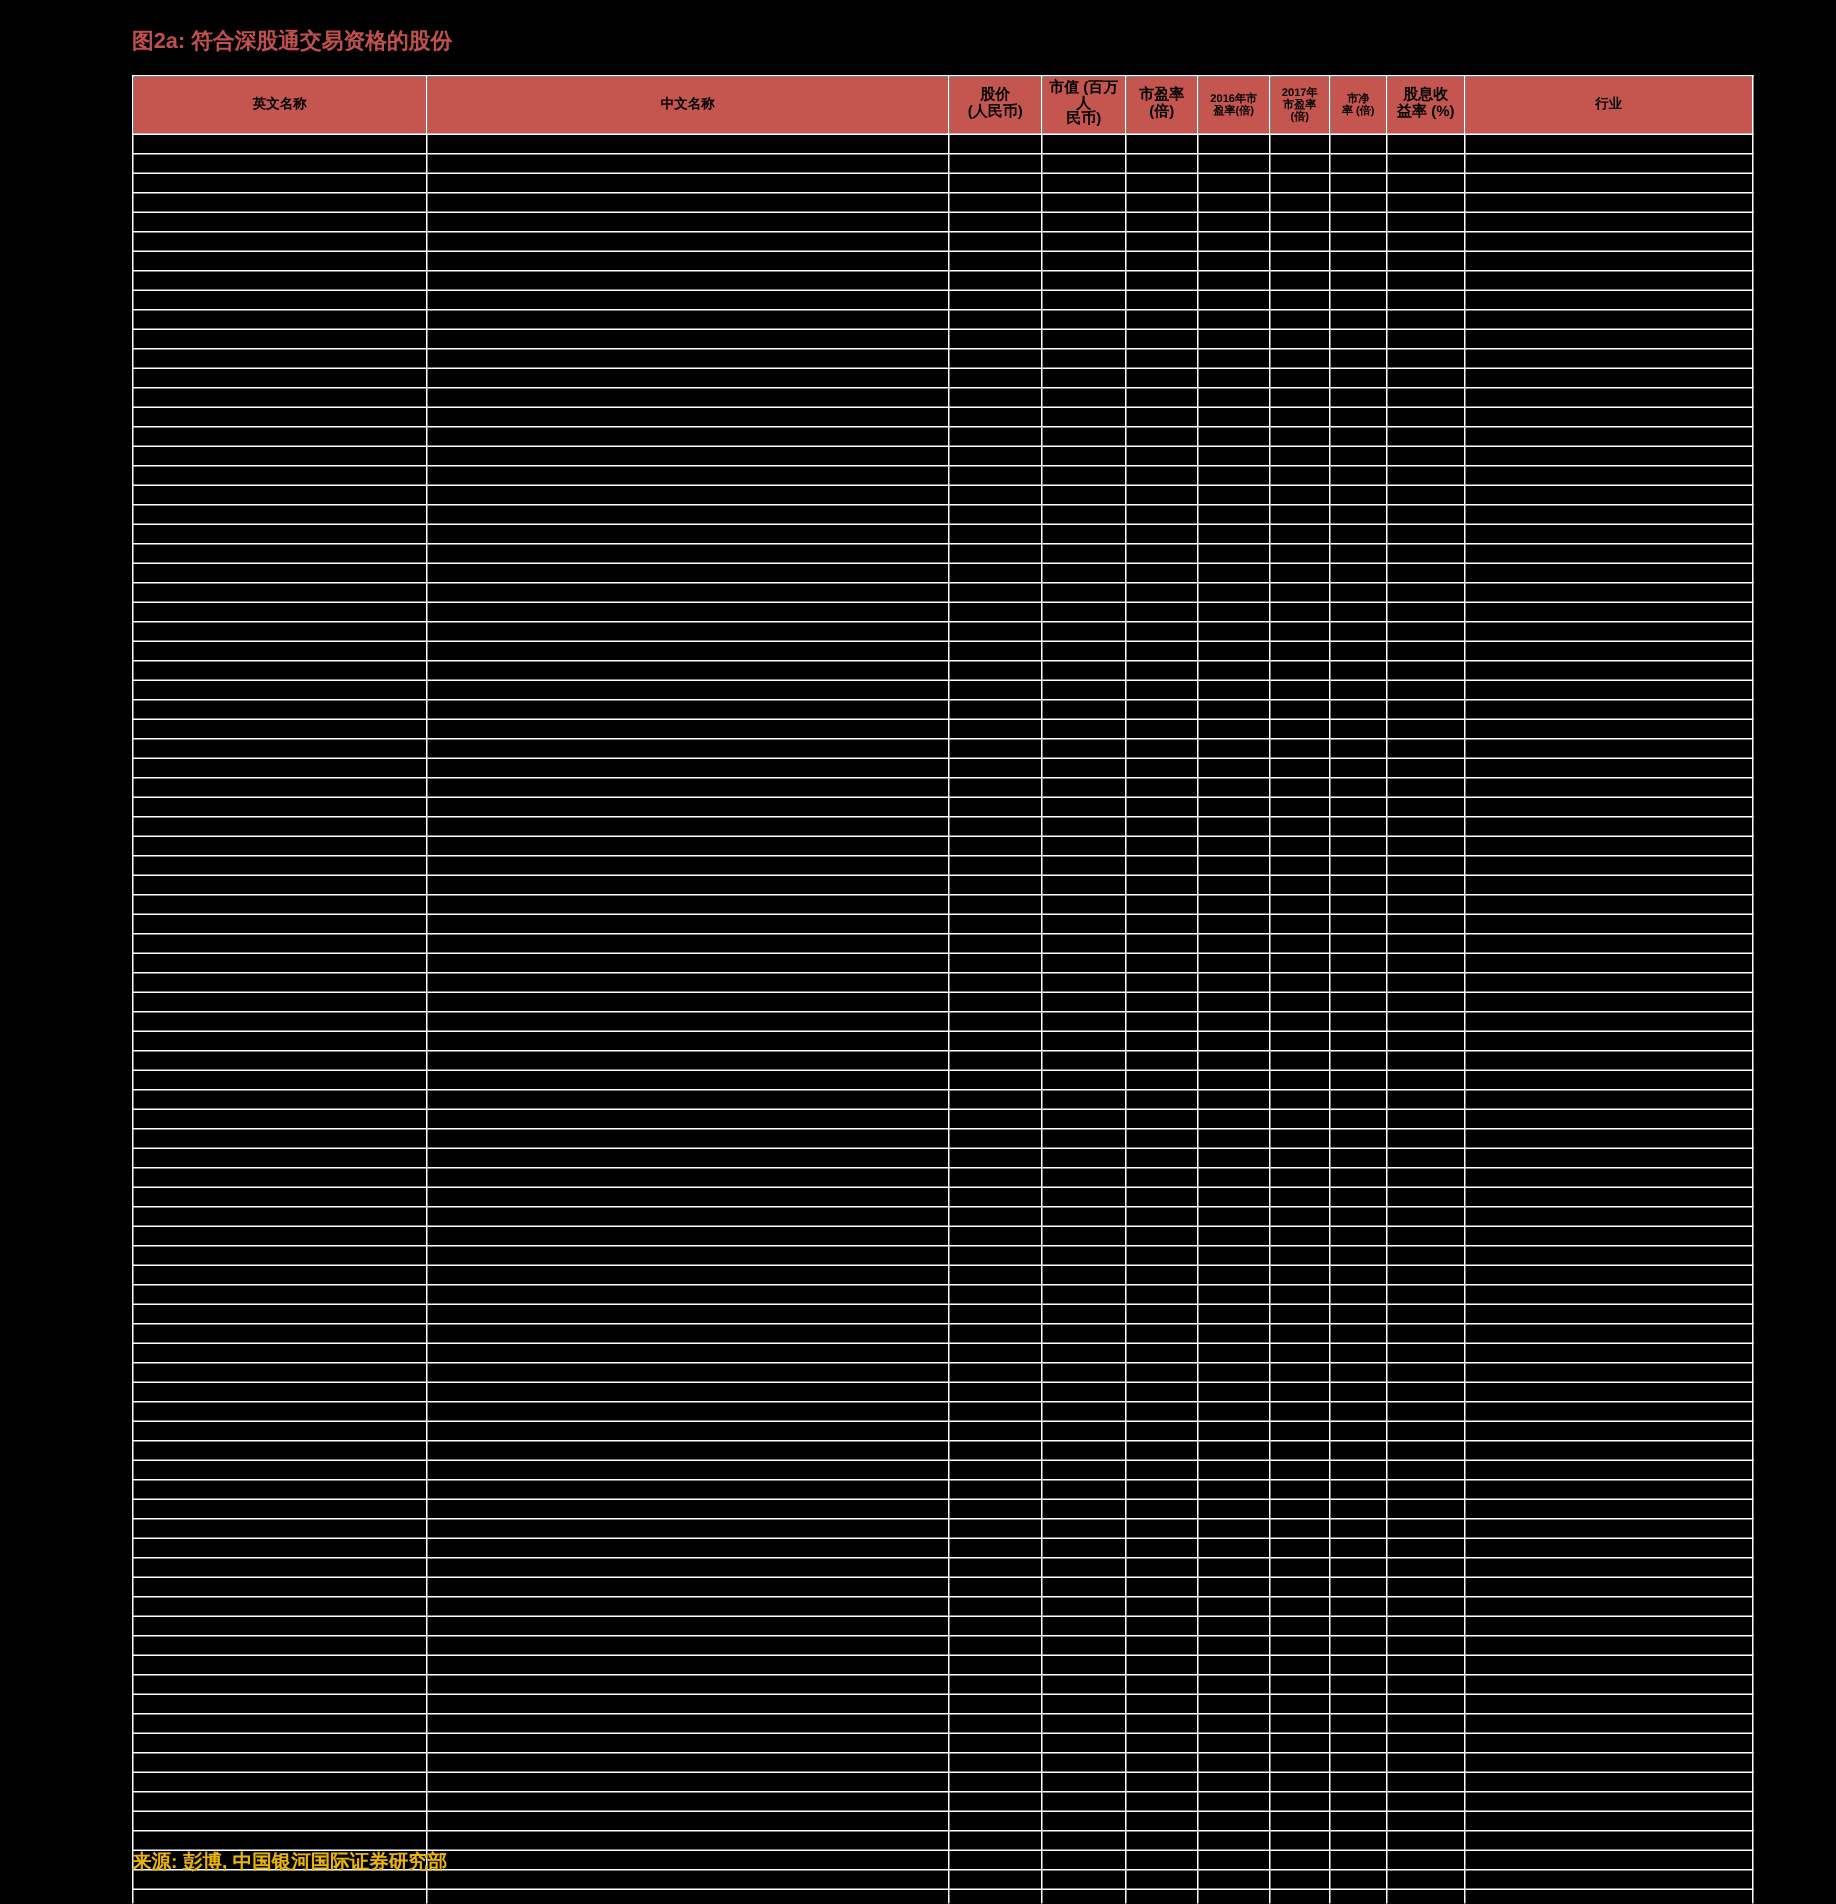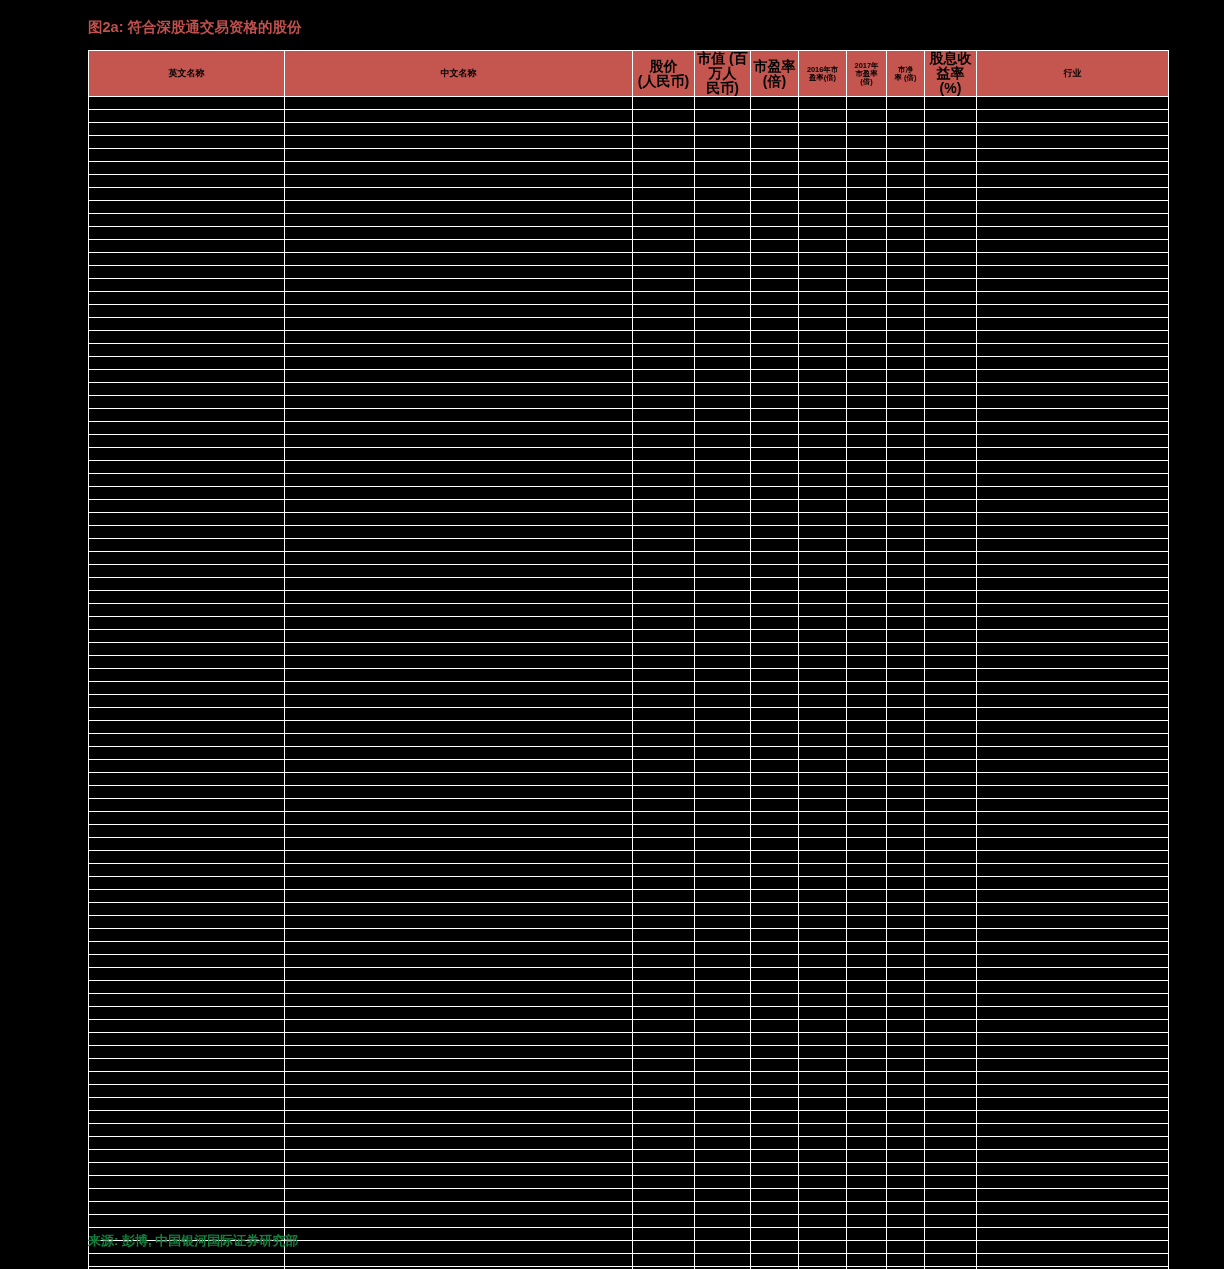--- a/index.html
+++ b/index.html
@@ -32,21 +32,21 @@
     color: #c0504d;
     letter-spacing: 0px;
     white-space: nowrap;
   }
   .source {
     position: absolute;
     left: 72px;
     top: 1232px;
     font-size: 13px;
     font-weight: bold;
-    color: #15803d;
+    color: #eab308;
     white-space: nowrap;
   }
   .table-wrap {
     position: absolute;
     left: 72px;
     top: 50px;
     width: 1080px;
   }
   table.grid {
     border-collapse: collapse;
@@ -65,21 +65,21 @@
   }
   thead th {
     background: #c4554f;
     color: #ffffff;
     font-weight: bold;
     line-height: 1.08;
     height: 38px;
     padding: 1px 1px;
   }
   thead th.small {
-    font-size: 14px;
+    font-size: 10px;
   }
   thead th.tiny {
     font-size: 7.4px;
     margin-top: 31px;
   }
   tbody td {
     background: #000000;
     height: 12px;
     line-height: 12px;
   }

